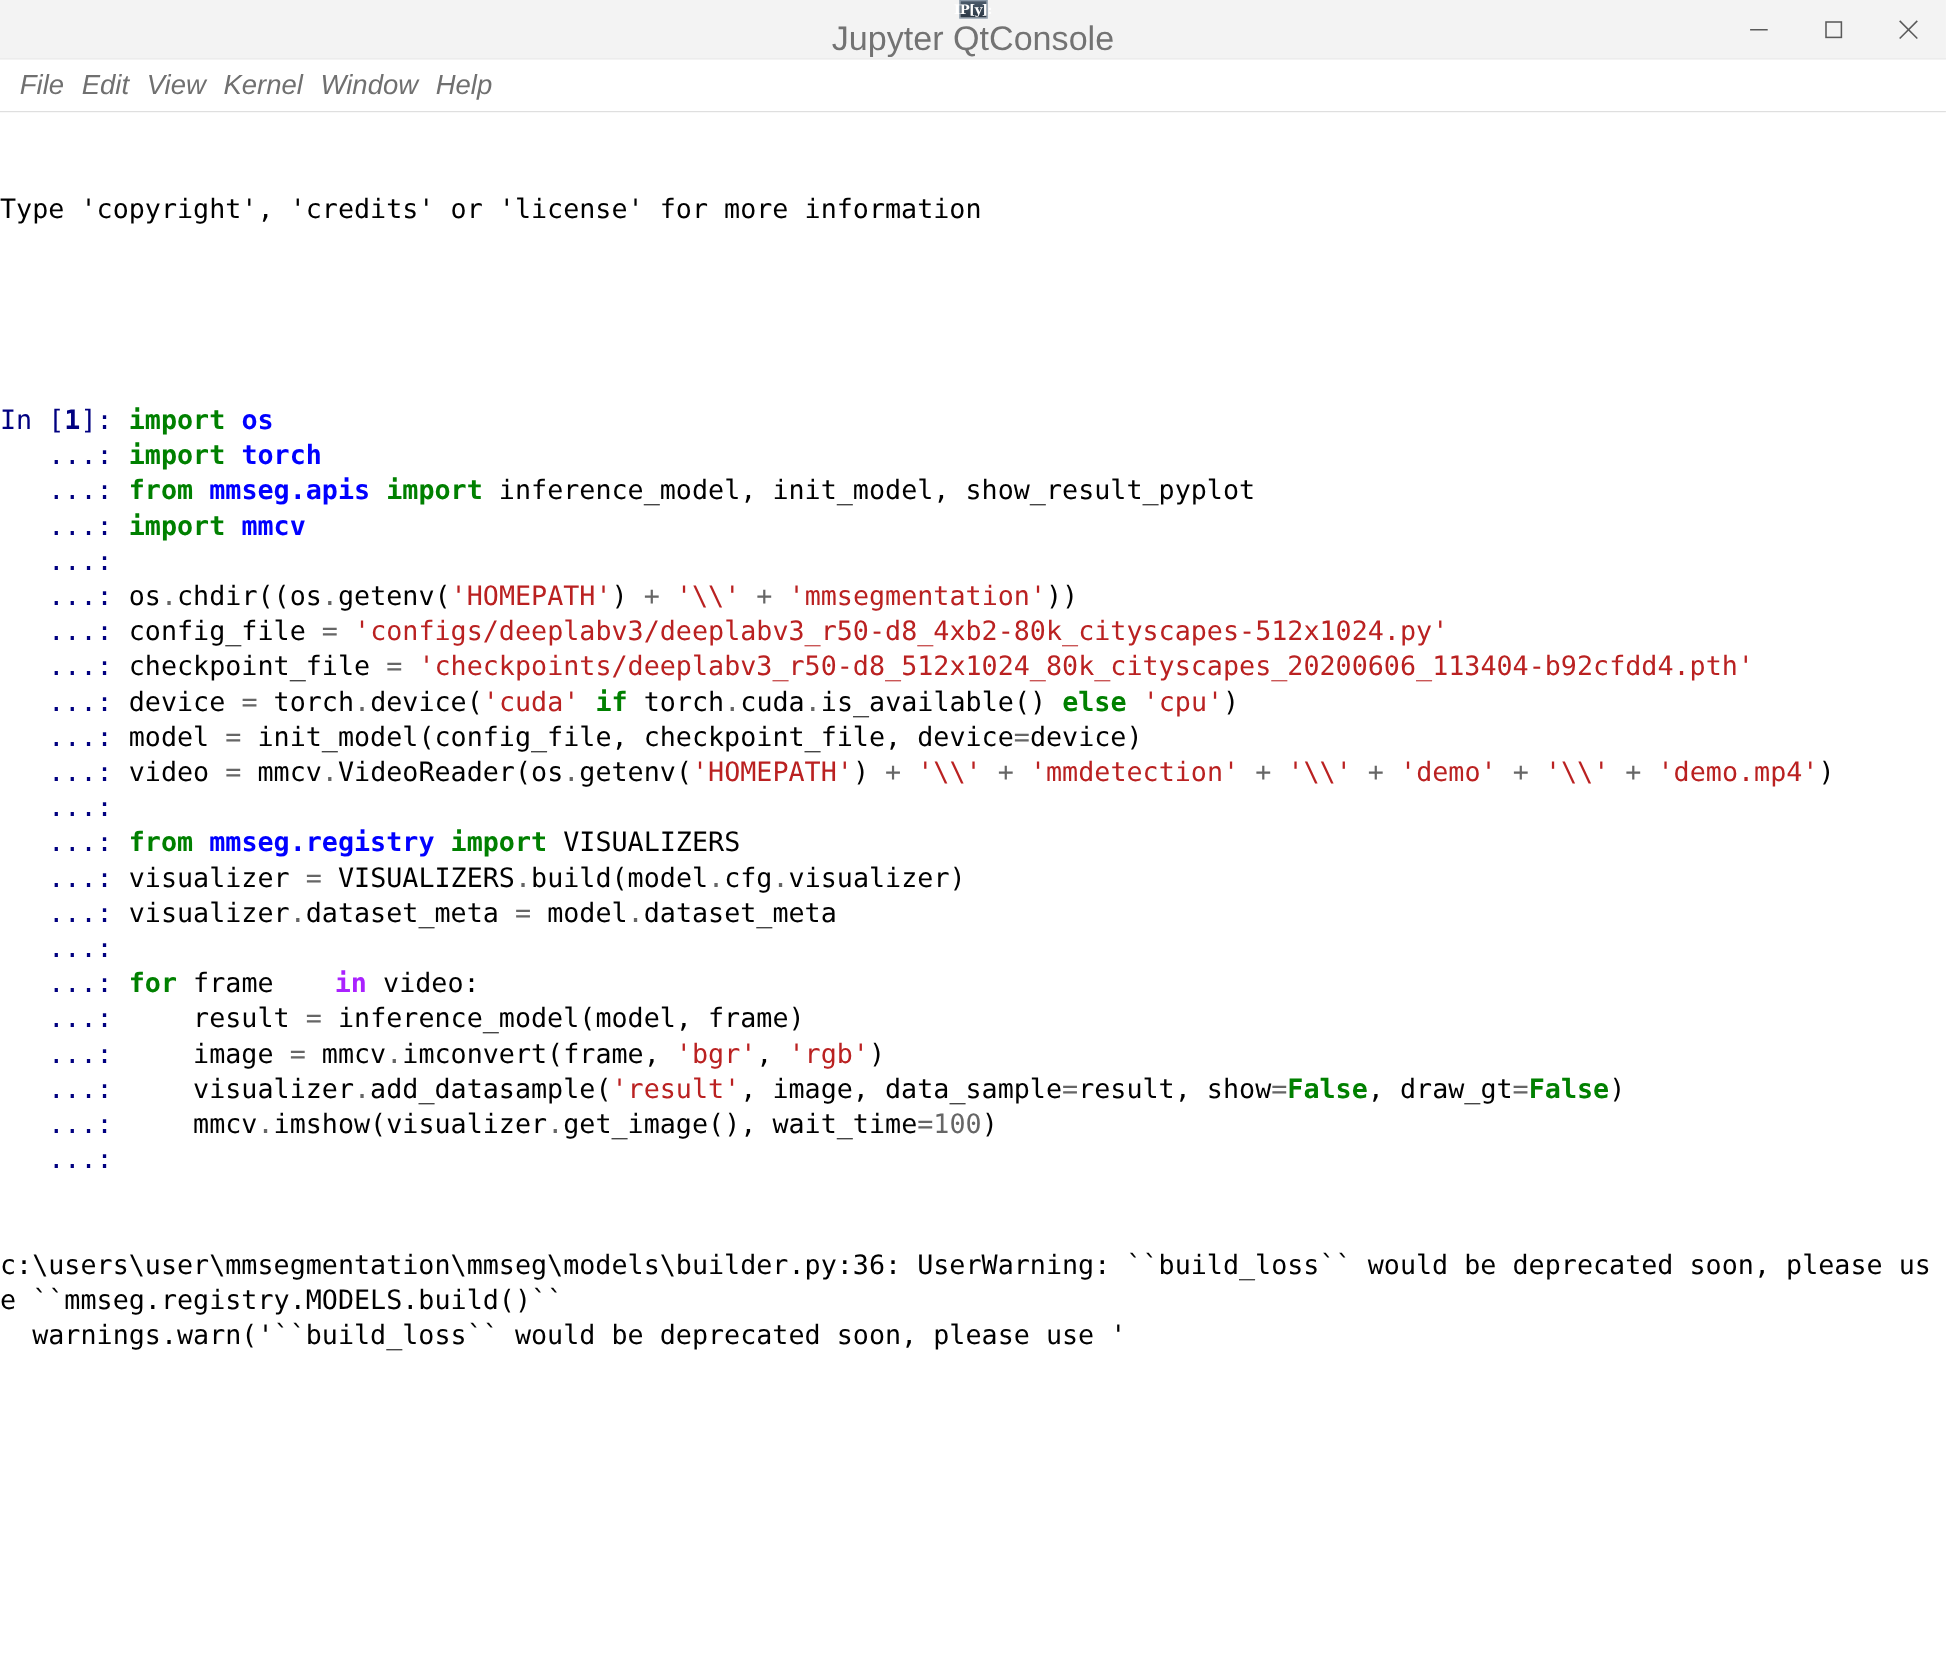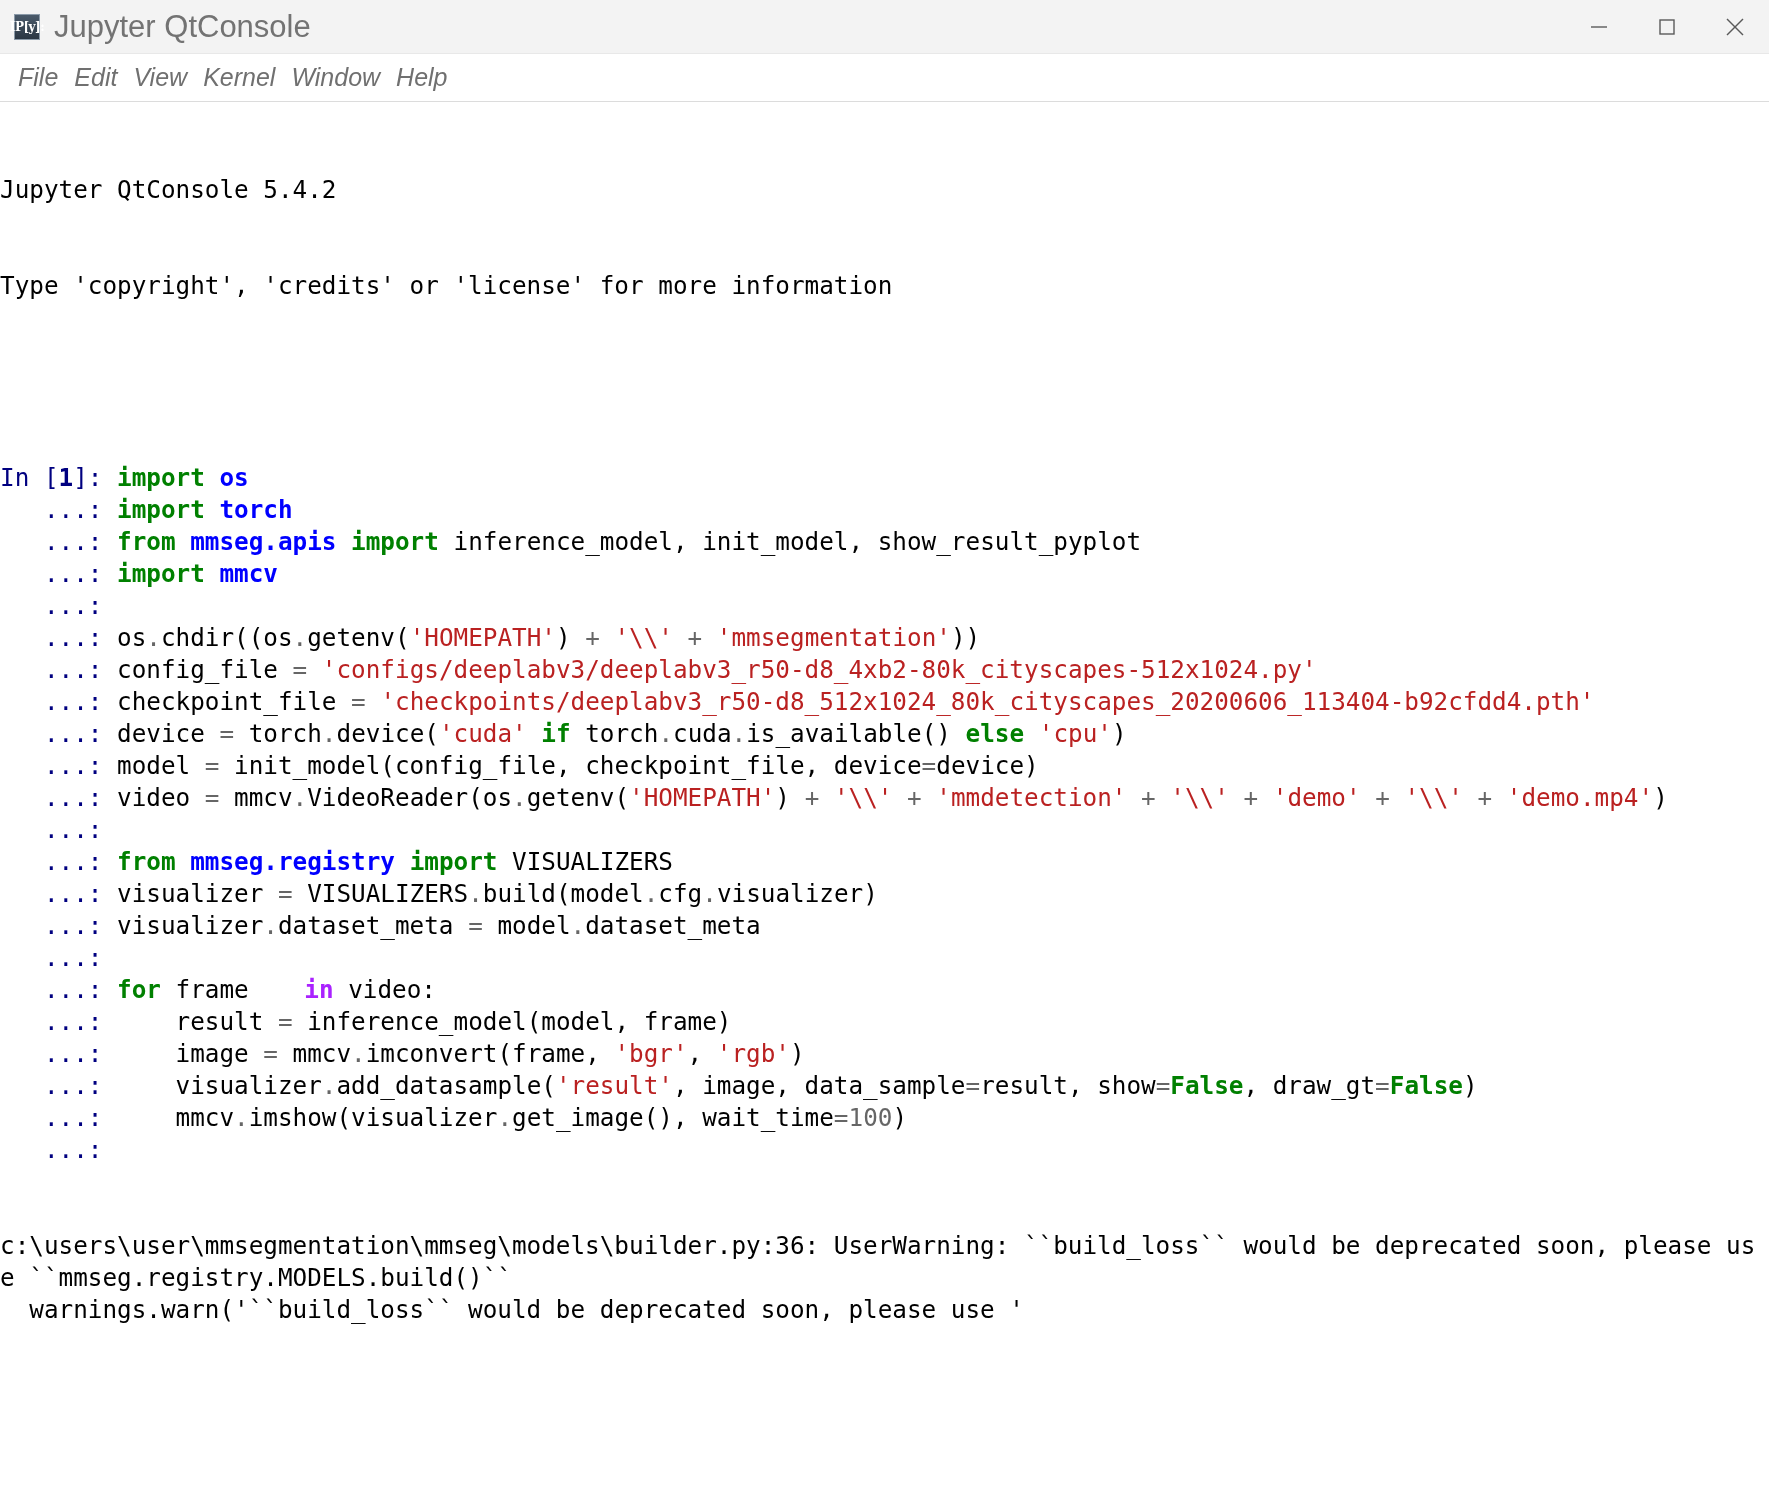--- a/index.html
+++ b/index.html
@@ -11,20 +11,21 @@
     overflow: hidden;
   }
   
   #titlebar {
     height: 54px;
     background: #f3f3f3;
     display: flex;
     align-items: center;
     border-bottom: 1px solid #e8e8e8;
     position: relative;
+    flex-direction: column;
   }
   #app-icon {
     width: 26px; height: 26px;
     margin-left: 14px; margin-right: 14px;
     background: linear-gradient(#4a5a6a, #2b3744);
     border: 1px solid #8a99a8;
     display: flex; align-items: center; justify-content: center;
     font-family: "DejaVu Serif", serif;
     font-size: 12px; font-weight: bold;
     color: #ffffff;
@@ -115,18 +116,17 @@
 <div id="menubar">
   <span class="menu-item">File</span>
   <span class="menu-item">Edit</span>
   <span class="menu-item">View</span>
   <span class="menu-item">Kernel</span>
   <span class="menu-item">Window</span>
   <span class="menu-item">Help</span>
 </div>
 
 <div id="console">
-  <div class="line">Jupyter QtConsole 5.4.2</div>
   <div class="line">Type 'copyright', 'credits' or 'license' for more information</div>
   <div class="blank"></div>
   <div id="input-cell"><div class="line"><span><span class="t-prompt">In [</span><span class="t-promptn">1</span><span class="t-prompt">]: </span></span><span class="t-kw">import</span><span class="t-plain"> </span><span class="t-ns">os</span></div><div class="line"><span class="t-prompt">   ...: </span><span class="t-kw">import</span><span class="t-plain"> </span><span class="t-ns">torch</span></div><div class="line"><span class="t-prompt">   ...: </span><span class="t-kw">from</span><span class="t-plain"> </span><span class="t-ns">mmseg.apis</span><span class="t-plain"> </span><span class="t-kw">import</span><span class="t-plain"> inference_model, init_model, show_result_pyplot</span></div><div class="line"><span class="t-prompt">   ...: </span><span class="t-kw">import</span><span class="t-plain"> </span><span class="t-ns">mmcv</span></div><div class="line"><span class="t-prompt">   ...: </span></div><div class="line"><span class="t-prompt">   ...: </span><span class="t-plain">os</span><span class="t-op">.</span><span class="t-plain">chdir((os</span><span class="t-op">.</span><span class="t-plain">getenv(</span><span class="t-str">'HOMEPATH'</span><span class="t-plain">)</span><span class="t-op"> + </span><span class="t-str">'\\'</span><span class="t-op"> + </span><span class="t-str">'mmsegmentation'</span><span class="t-plain">))</span></div><div class="line"><span class="t-prompt">   ...: </span><span class="t-plain">config_file </span><span class="t-op">=</span><span class="t-plain"> </span><span class="t-str">'configs/deeplabv3/deeplabv3_r50-d8_4xb2-80k_cityscapes-512x1024.py'</span></div><div class="line"><span class="t-prompt">   ...: </span><span class="t-plain">checkpoint_file </span><span class="t-op">=</span><span class="t-plain"> </span><span class="t-str">'checkpoints/deeplabv3_r50-d8_512x1024_80k_cityscapes_20200606_113404-b92cfdd4.pth'</span></div><div class="line"><span class="t-prompt">   ...: </span><span class="t-plain">device </span><span class="t-op">=</span><span class="t-plain"> torch</span><span class="t-op">.</span><span class="t-plain">device(</span><span class="t-str">'cuda'</span><span class="t-plain"> </span><span class="t-kw">if</span><span class="t-plain"> torch</span><span class="t-op">.</span><span class="t-plain">cuda</span><span class="t-op">.</span><span class="t-plain">is_available() </span><span class="t-kw">else</span><span class="t-plain"> </span><span class="t-str">'cpu'</span><span class="t-plain">)</span></div><div class="line"><span class="t-prompt">   ...: </span><span class="t-plain">model </span><span class="t-op">=</span><span class="t-plain"> init_model(config_file, checkpoint_file, device</span><span class="t-op">=</span><span class="t-plain">device)</span></div><div class="line"><span class="t-prompt">   ...: </span><span class="t-plain">video </span><span class="t-op">=</span><span class="t-plain"> mmcv</span><span class="t-op">.</span><span class="t-plain">VideoReader(os</span><span class="t-op">.</span><span class="t-plain">getenv(</span><span class="t-str">'HOMEPATH'</span><span class="t-plain">)</span><span class="t-op"> + </span><span class="t-str">'\\'</span><span class="t-op"> + </span><span class="t-str">'mmdetection'</span><span class="t-op"> + </span><span class="t-str">'\\'</span><span class="t-op"> + </span><span class="t-str">'demo'</span><span class="t-op"> + </span><span class="t-str">'\\'</span><span class="t-op"> + </span><span class="t-str">'demo.mp4'</span><span class="t-plain">)</span></div><div class="line"><span class="t-prompt">   ...: </span></div><div class="line"><span class="t-prompt">   ...: </span><span class="t-kw">from</span><span class="t-plain"> </span><span class="t-ns">mmseg.registry</span><span class="t-plain"> </span><span class="t-kw">import</span><span class="t-plain"> VISUALIZERS</span></div><div class="line"><span class="t-prompt">   ...: </span><span class="t-plain">visualizer </span><span class="t-op">=</span><span class="t-plain"> VISUALIZERS</span><span class="t-op">.</span><span class="t-plain">build(model</span><span class="t-op">.</span><span class="t-plain">cfg</span><span class="t-op">.</span><span class="t-plain">visualizer)</span></div><div class="line"><span class="t-prompt">   ...: </span><span class="t-plain">visualizer</span><span class="t-op">.</span><span class="t-plain">dataset_meta </span><span class="t-op">=</span><span class="t-plain"> model</span><span class="t-op">.</span><span class="t-plain">dataset_meta</span></div><div class="line"><span class="t-prompt">   ...: </span></div><div class="line"><span class="t-prompt">   ...: </span><span class="t-kw">for</span><span class="t-plain"> frame </span><span class="t-in">in</span><span class="t-plain"> video:</span></div><div class="line"><span class="t-prompt">   ...: </span><span class="t-plain">    result </span><span class="t-op">=</span><span class="t-plain"> inference_model(model, frame)</span></div><div class="line"><span class="t-prompt">   ...: </span><span class="t-plain">    image </span><span class="t-op">=</span><span class="t-plain"> mmcv</span><span class="t-op">.</span><span class="t-plain">imconvert(frame, </span><span class="t-str">'bgr'</span><span class="t-plain">, </span><span class="t-str">'rgb'</span><span class="t-plain">)</span></div><div class="line"><span class="t-prompt">   ...: </span><span class="t-plain">    visualizer</span><span class="t-op">.</span><span class="t-plain">add_datasample(</span><span class="t-str">'result'</span><span class="t-plain">, image, data_sample</span><span class="t-op">=</span><span class="t-plain">result, show</span><span class="t-op">=</span><span class="t-kw">False</span><span class="t-plain">, draw_gt</span><span class="t-op">=</span><span class="t-kw">False</span><span class="t-plain">)</span></div><div class="line"><span class="t-prompt">   ...: </span><span class="t-plain">    mmcv</span><span class="t-op">.</span><span class="t-plain">imshow(visualizer</span><span class="t-op">.</span><span class="t-plain">get_image(), wait_time</span><span class="t-op">=</span><span class="t-num">100</span><span class="t-plain">)</span></div><div class="line"><span class="t-prompt">   ...: </span></div></div>
   <div id="output-block"><div class="line t-out">c:\users\user\mmsegmentation\mmseg\models\builder.py:36: UserWarning: ``build_loss`` would be deprecated soon, please use ``mmseg.registry.MODELS.build()``</div><div class="line t-out">  warnings.warn('``build_loss`` would be deprecated soon, please use '</div></div>
 </div>
 
 </body></html>

